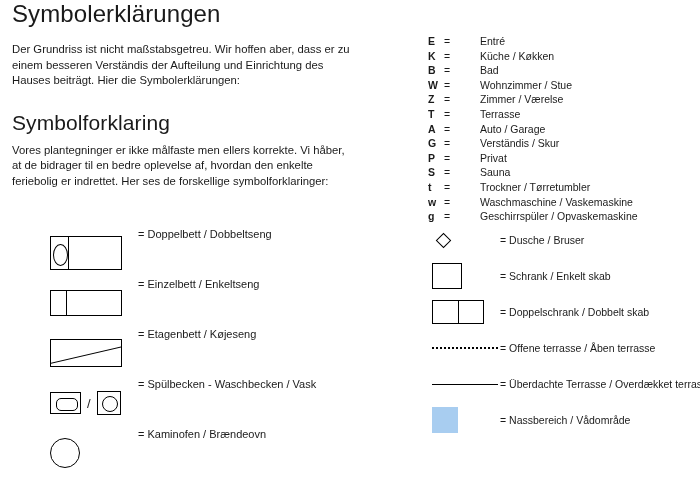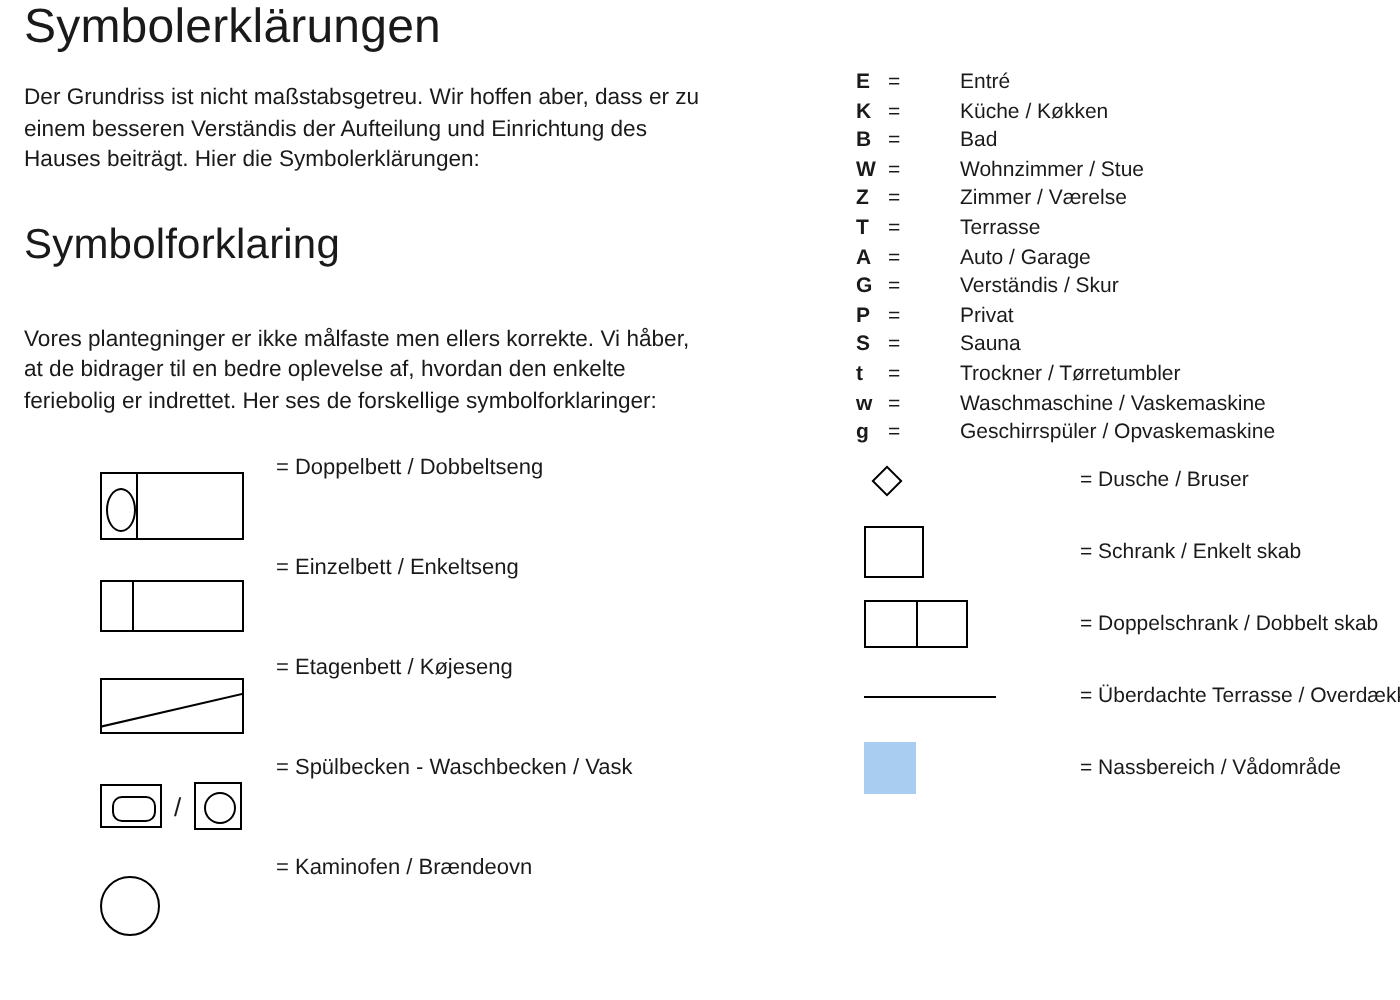--- a/index.html
+++ b/index.html
@@ -30,21 +30,21 @@
   }
   h1.title-de {
     font-size: 24px;
     font-weight: normal;
     margin: 0 0 14px 2px;
     letter-spacing: 0.1px;
   }
   h1.title-dk {
     font-size: 21px;
     font-weight: normal;
-    margin: 22px 0 28px 2px;
+    margin: 22px 0 8px 2px;
     letter-spacing: 0.1px;
   }
   p.intro {
     font-size: 11.3px;
     line-height: 15.5px;
     margin: 0 16px 0 2px;
     max-width: 340px;
   }
   
   .legend-left {
@@ -194,21 +194,20 @@
   .legend-right {
     position: absolute;
     left: 428px;
     top: 222px;
     width: 272px;
   }
   .rrow {
     display: flex;
     align-items: center;
     height: 36px;
-    gap: 40px;
   }
   .rrow .sym {
     width: 72px;
     flex: 0 0 72px;
     display: flex;
     align-items: center;
     justify-content: flex-start;
     padding-left: 4px;
   }
   .rrow .lbl {
@@ -396,20 +395,26 @@
       <div class="lbl">= Schrank / Enkelt skab</div>
     </div>
 
     <div class="rrow">
       <div class="sym">
         <div class="cab-double"></div>
       </div>
       <div class="lbl">= Doppelschrank / Dobbelt skab</div>
     </div>
 
+    <div class="rrow">
+      <div class="sym">
+        <div class="dotted-line"></div>
+      </div>
+      <div class="lbl">= Offene terrasse / Åben terrasse</div>
+    </div>
 
     <div class="rrow">
       <div class="sym">
         <div class="solid-line"></div>
       </div>
       <div class="lbl">= Überdachte Terrasse / Overdækket terrasse</div>
     </div>
 
     <div class="rrow">
       <div class="sym">

